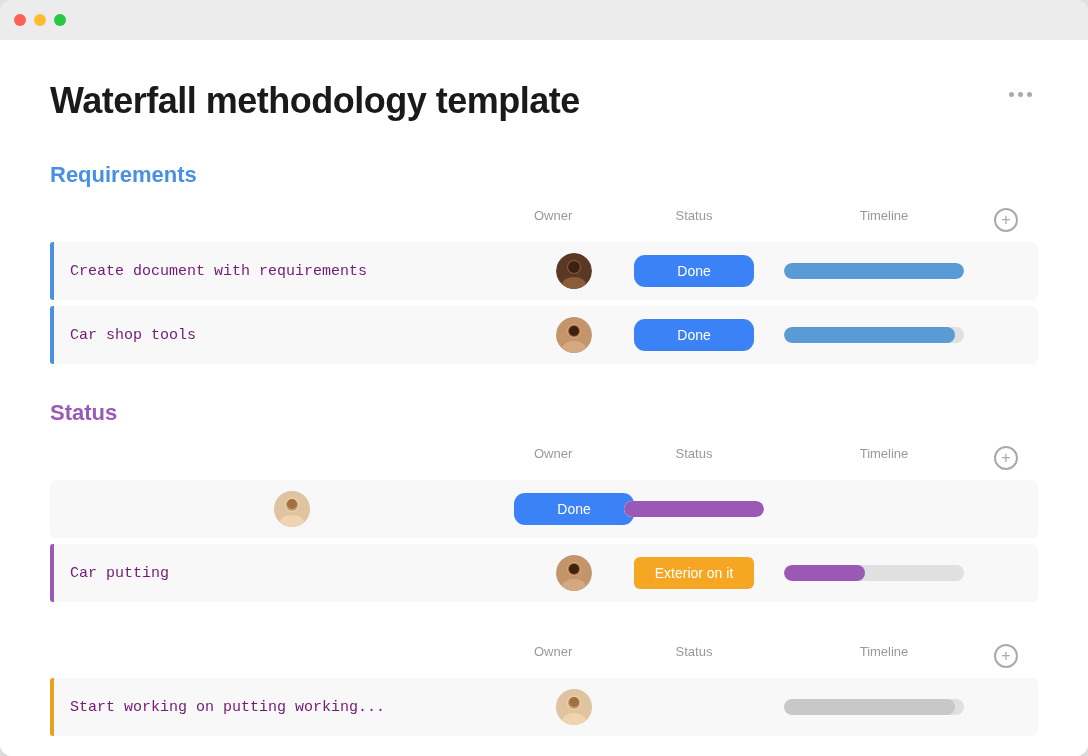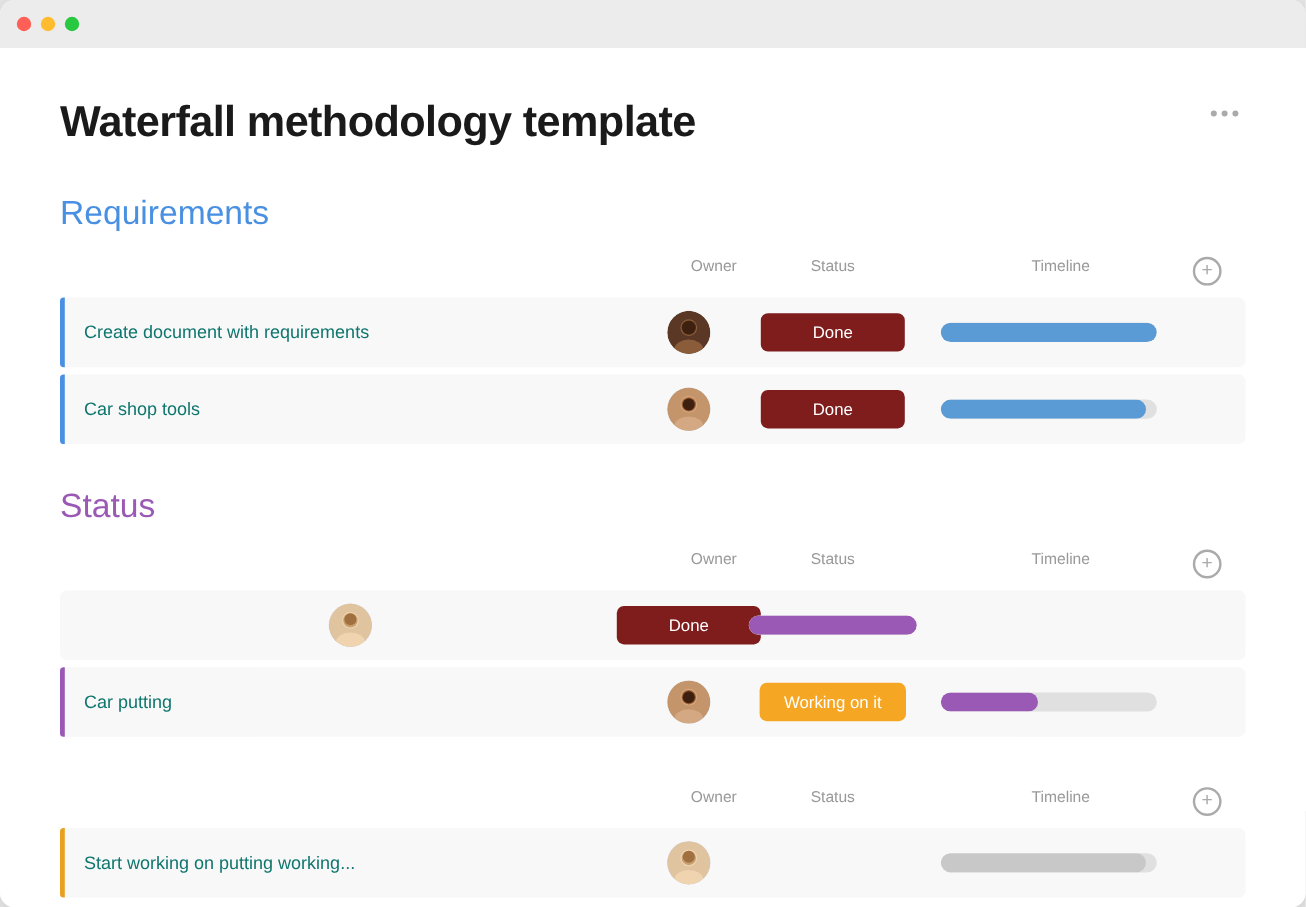--- a/index.html
+++ b/index.html
@@ -87,42 +87,42 @@
       margin-bottom: 36px;
     }
 
     .section-header {
       display: flex;
       align-items: center;
       margin-bottom: 14px;
     }
 
     .section-title {
-      font-size: 28px;
-      font-weight: 400;
+      font-size: 22px;
+      font-weight: 700;
     }
 
     .section-title.requirements { color: #4a90e2; }
     .section-title.design { color: #9b59b6; }
     .section-title.implementation { color: #e8a020; }
 
     .table-header {
       display: grid;
       grid-template-columns: 1fr 80px 160px 220px 44px;
       padding: 6px 0;
       margin-bottom: 4px;
     }
 
     .table-header-cell {
       font-size: 13px;
       color: #999;
       font-weight: 400;
     }
 
-    .table-header-cell.owner { text-align: right; }
+    .table-header-cell.owner { text-align: left; }
     .table-header-cell.status { text-align: center; }
     .table-header-cell.timeline { text-align: center; }
 
     .table-row {
       display: grid;
       grid-template-columns: 1fr 80px 160px 220px 44px;
       align-items: center;
       background: #f8f8f8;
       border-radius: 6px;
       margin-bottom: 6px;
@@ -143,22 +143,23 @@
       margin-right: 16px;
       flex-shrink: 0;
     }
 
     .bar-blue { background: #4a90e2; }
     .bar-purple { background: #9b59b6; }
     .bar-orange { background: #e8a020; }
 
     .row-text {
       font-size: 15px;
-      color: #0f766e;
+      color: #701a75;
       font-weight: 400;
+      font-family: Liberation Mono, monospace;
     }
 
     .owner-cell {
       display: flex;
       justify-content: center;
       align-items: center;
     }
 
     .avatar {
       width: 36px;
@@ -181,21 +182,21 @@
     .status-badge {
       padding: 8px 20px;
       border-radius: 6px;
       font-size: 14px;
       font-weight: 500;
       color: #fff;
       text-align: center;
       min-width: 120px;
     }
 
-    .status-done { background: #7f1d1d; }
+    .status-done { background: #3b82f6; border-radius: 11px; }
     .status-working { background: #f5a623; }
     .status-empty { background: transparent; min-width: 120px; height: 36px; }
 
     .timeline-cell {
       display: flex;
       align-items: center;
       padding: 0 10px;
     }
 
     .timeline-bar-container {
@@ -375,21 +376,21 @@
             <svg class="avatar-svg" viewBox="0 0 36 36">
               <circle cx="18" cy="18" r="18" fill="#c4956a"></circle>
               <circle cx="18" cy="14" r="7" fill="#d4a882"></circle>
               <ellipse cx="18" cy="32" rx="12" ry="8" fill="#d4a882"></ellipse>
               <circle cx="18" cy="14" r="6" fill="#a06030"></circle>
               <circle cx="18" cy="14" r="5" fill="#3d2010"></circle>
             </svg>
           </div>
         </div>
         <div class="status-cell">
-          <div class="status-badge status-working">Working on it</div>
+          <div class="status-badge status-working">Exterior on it</div>
         </div>
         <div class="timeline-cell">
           <div class="timeline-bar-container">
             <div class="timeline-fill fill-purple-partial"></div>
           </div>
         </div>
         <div></div>
       </div>
     </div>
 

